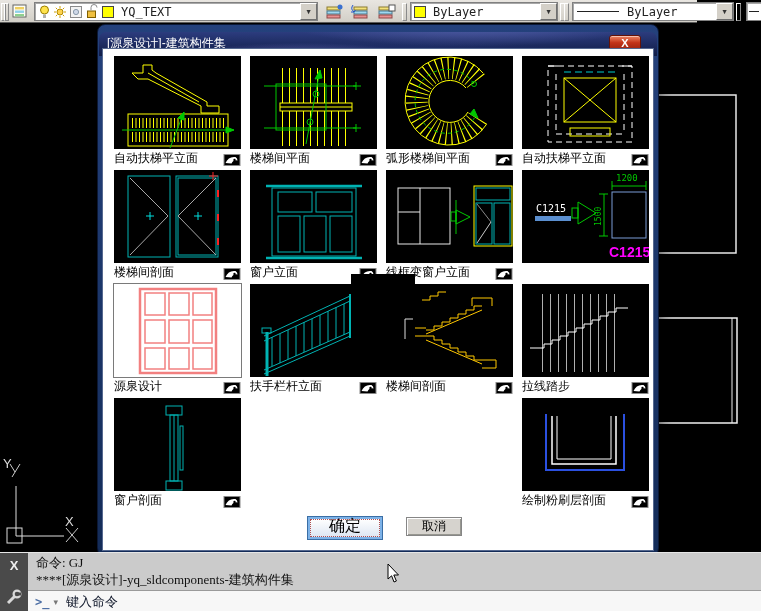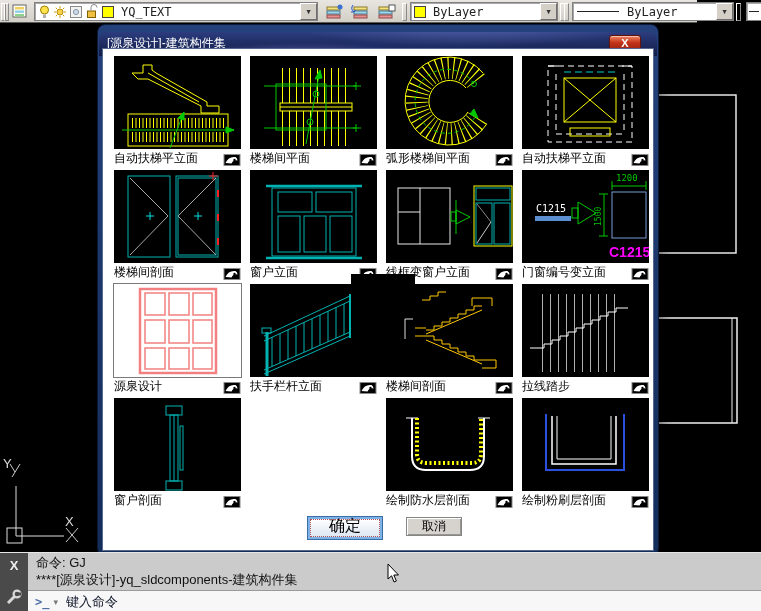--- a/index.html
+++ b/index.html
@@ -59,21 +59,21 @@
   #glitch-box{position:absolute;left:351px;top:274px;width:64px;height:103px;background:#000;z-index:40;}
   #glitch-bracket{position:absolute;left:404px;top:318px;z-index:41;}
   
   #cmdwin{position:absolute;left:0;top:552px;width:761px;height:59px;z-index:50;background:#cbcbcb;
           border-top:1px solid #e6e6e6;}
   #cmd-strip{position:absolute;left:0;top:0;width:28px;height:59px;background:#4a4a4a;}
   #cmd-close{position:absolute;left:0;top:5px;width:28px;text-align:center;color:#eee;
              font-size:13px;font-weight:bold;}
   #cmd-wrench{position:absolute;left:5px;top:36px;}
   #cmd-hist{position:absolute;left:28px;top:0;right:0;height:37px;background:#cbcbcb;
-            font-family:Liberation Sans, sans-serif;font-size:13px;color:#111;
+            font-family:Liberation Serif, serif;font-size:13px;color:#111;
             padding:1px 0 8px 8px;line-height:17px;white-space:nowrap;}
   #cmd-input{position:absolute;left:28px;top:37px;right:0;height:22px;background:#f7f7f7;
              border-top:1px solid #9a9a9a;display:flex;align-items:center;padding-left:7px;}
   #cmd-prompt{font-family:"DejaVu Sans Mono",monospace;font-size:12px;font-weight:bold;color:#4d6fa5;}
   #cmd-caret{font-size:9px;color:#777;margin:0 8px 0 4px;}
   #cmd-ph{font-size:13px;color:#0f172a;}
   
   #cursor{position:absolute;left:387px;top:564px;z-index:100;}
   .bgent{position:absolute;z-index:1;}
 </style>
@@ -389,28 +389,20 @@
           <rect x="50" y="38" width="6" height="10"></rect>
         </g>
         <text x="94" y="11" fill="#00c800" font-size="9" font-family="DejaVu Sans Mono, monospace">1200</text>
         <text transform="translate(79,56) rotate(-90)" fill="#00c800" font-size="8" font-family="DejaVu Sans Mono, monospace">1500</text>
         <text x="14" y="42" fill="#ffffff" font-size="10" font-family="DejaVu Sans Mono, monospace">C1215</text>
         <rect x="13" y="46" width="36" height="5" fill="#5b8fd0"></rect>
         <rect x="90" y="22" width="34" height="46" fill="none" stroke="#7b9cd6"></rect>
         <text x="87" y="87" fill="#ff00ff" font-size="14" font-weight="bold" font-family="Liberation Sans, sans-serif">C1215</text>
       </svg>
     </div>
-    <div class="cap">
-        <span class="lab">门窗编号变立面</span>
-        <span class="slide"><svg viewBox="0 0 17 12" width="18" height="12">
-            <rect x="0.5" y="0.5" width="16" height="11" fill="#000" stroke="#888"></rect>
-            <path d="M2,9 Q5,2 12,3 Q14,4 14,6.5 Q10,5.5 8,9.5 Z" fill="#fff"></path>
-            <circle cx="11" cy="6" r="1.2" fill="#000"></circle>
-          </svg></span>
-      </div>
   </div>
 
   <div class="tile" style="left:113px;top:283px">
     <div class="art lightbg">
       <svg width="127" height="93" viewBox="0 0 127 93">
         <g stroke="#f28080" fill="none" stroke-width="1.5">
           <rect x="26" y="5" width="76" height="84" stroke-width="2.5"></rect>
           <rect x="31" y="9" width="20" height="22"></rect>
             <rect x="55" y="9" width="20" height="22"></rect>
             <rect x="79" y="9" width="19" height="22"></rect>
@@ -523,37 +515,20 @@
         <span class="lab">拉线踏步</span>
         <span class="slide"><svg viewBox="0 0 17 12" width="18" height="12">
             <rect x="0.5" y="0.5" width="16" height="11" fill="#000" stroke="#888"></rect>
             <path d="M2,9 Q5,2 12,3 Q14,4 14,6.5 Q10,5.5 8,9.5 Z" fill="#fff"></path>
             <circle cx="11" cy="6" r="1.2" fill="#000"></circle>
           </svg></span>
       </div>
   </div>
 
 
-  <div class="tile" style="left:385px;top:397px">
-    <div class="art">
-      <svg width="127" height="93" viewBox="0 0 127 93">
-        <path d="M26,20 v38 q0,14 14,14 h44 q14,0 14,-14 v-38" stroke="#fff" stroke-width="2" fill="none"></path>
-        <path d="M20,20 h12 M92,20 h12" stroke="#fff" fill="none"></path>
-        <path d="M31,20 v36 q0,9 9,9 h46 q9,0 9,-9 v-36" stroke="#ffff00" stroke-width="4" stroke-dasharray="2 2.5" fill="none"></path>
-      </svg>
-    </div>
-    <div class="cap">
-        <span class="lab">绘制防水层剖面</span>
-        <span class="slide"><svg viewBox="0 0 17 12" width="18" height="12">
-            <rect x="0.5" y="0.5" width="16" height="11" fill="#000" stroke="#888"></rect>
-            <path d="M2,9 Q5,2 12,3 Q14,4 14,6.5 Q10,5.5 8,9.5 Z" fill="#fff"></path>
-            <circle cx="11" cy="6" r="1.2" fill="#000"></circle>
-          </svg></span>
-      </div>
-  </div>
 
   <div class="tile" style="left:521px;top:397px">
     <div class="art">
       <svg width="127" height="93" viewBox="0 0 127 93">
         <path d="M30,18 v48 h64 v-48" stroke="#fff" stroke-width="1.5" fill="none"></path>
         <path d="M35,18 v43 h54 v-43" stroke="#fff" fill="none"></path>
         <path d="M24,16 v56 h78 v-56" stroke="#2b50e0" stroke-width="2" fill="none"></path>
       </svg>
     </div>
     <div class="cap">

